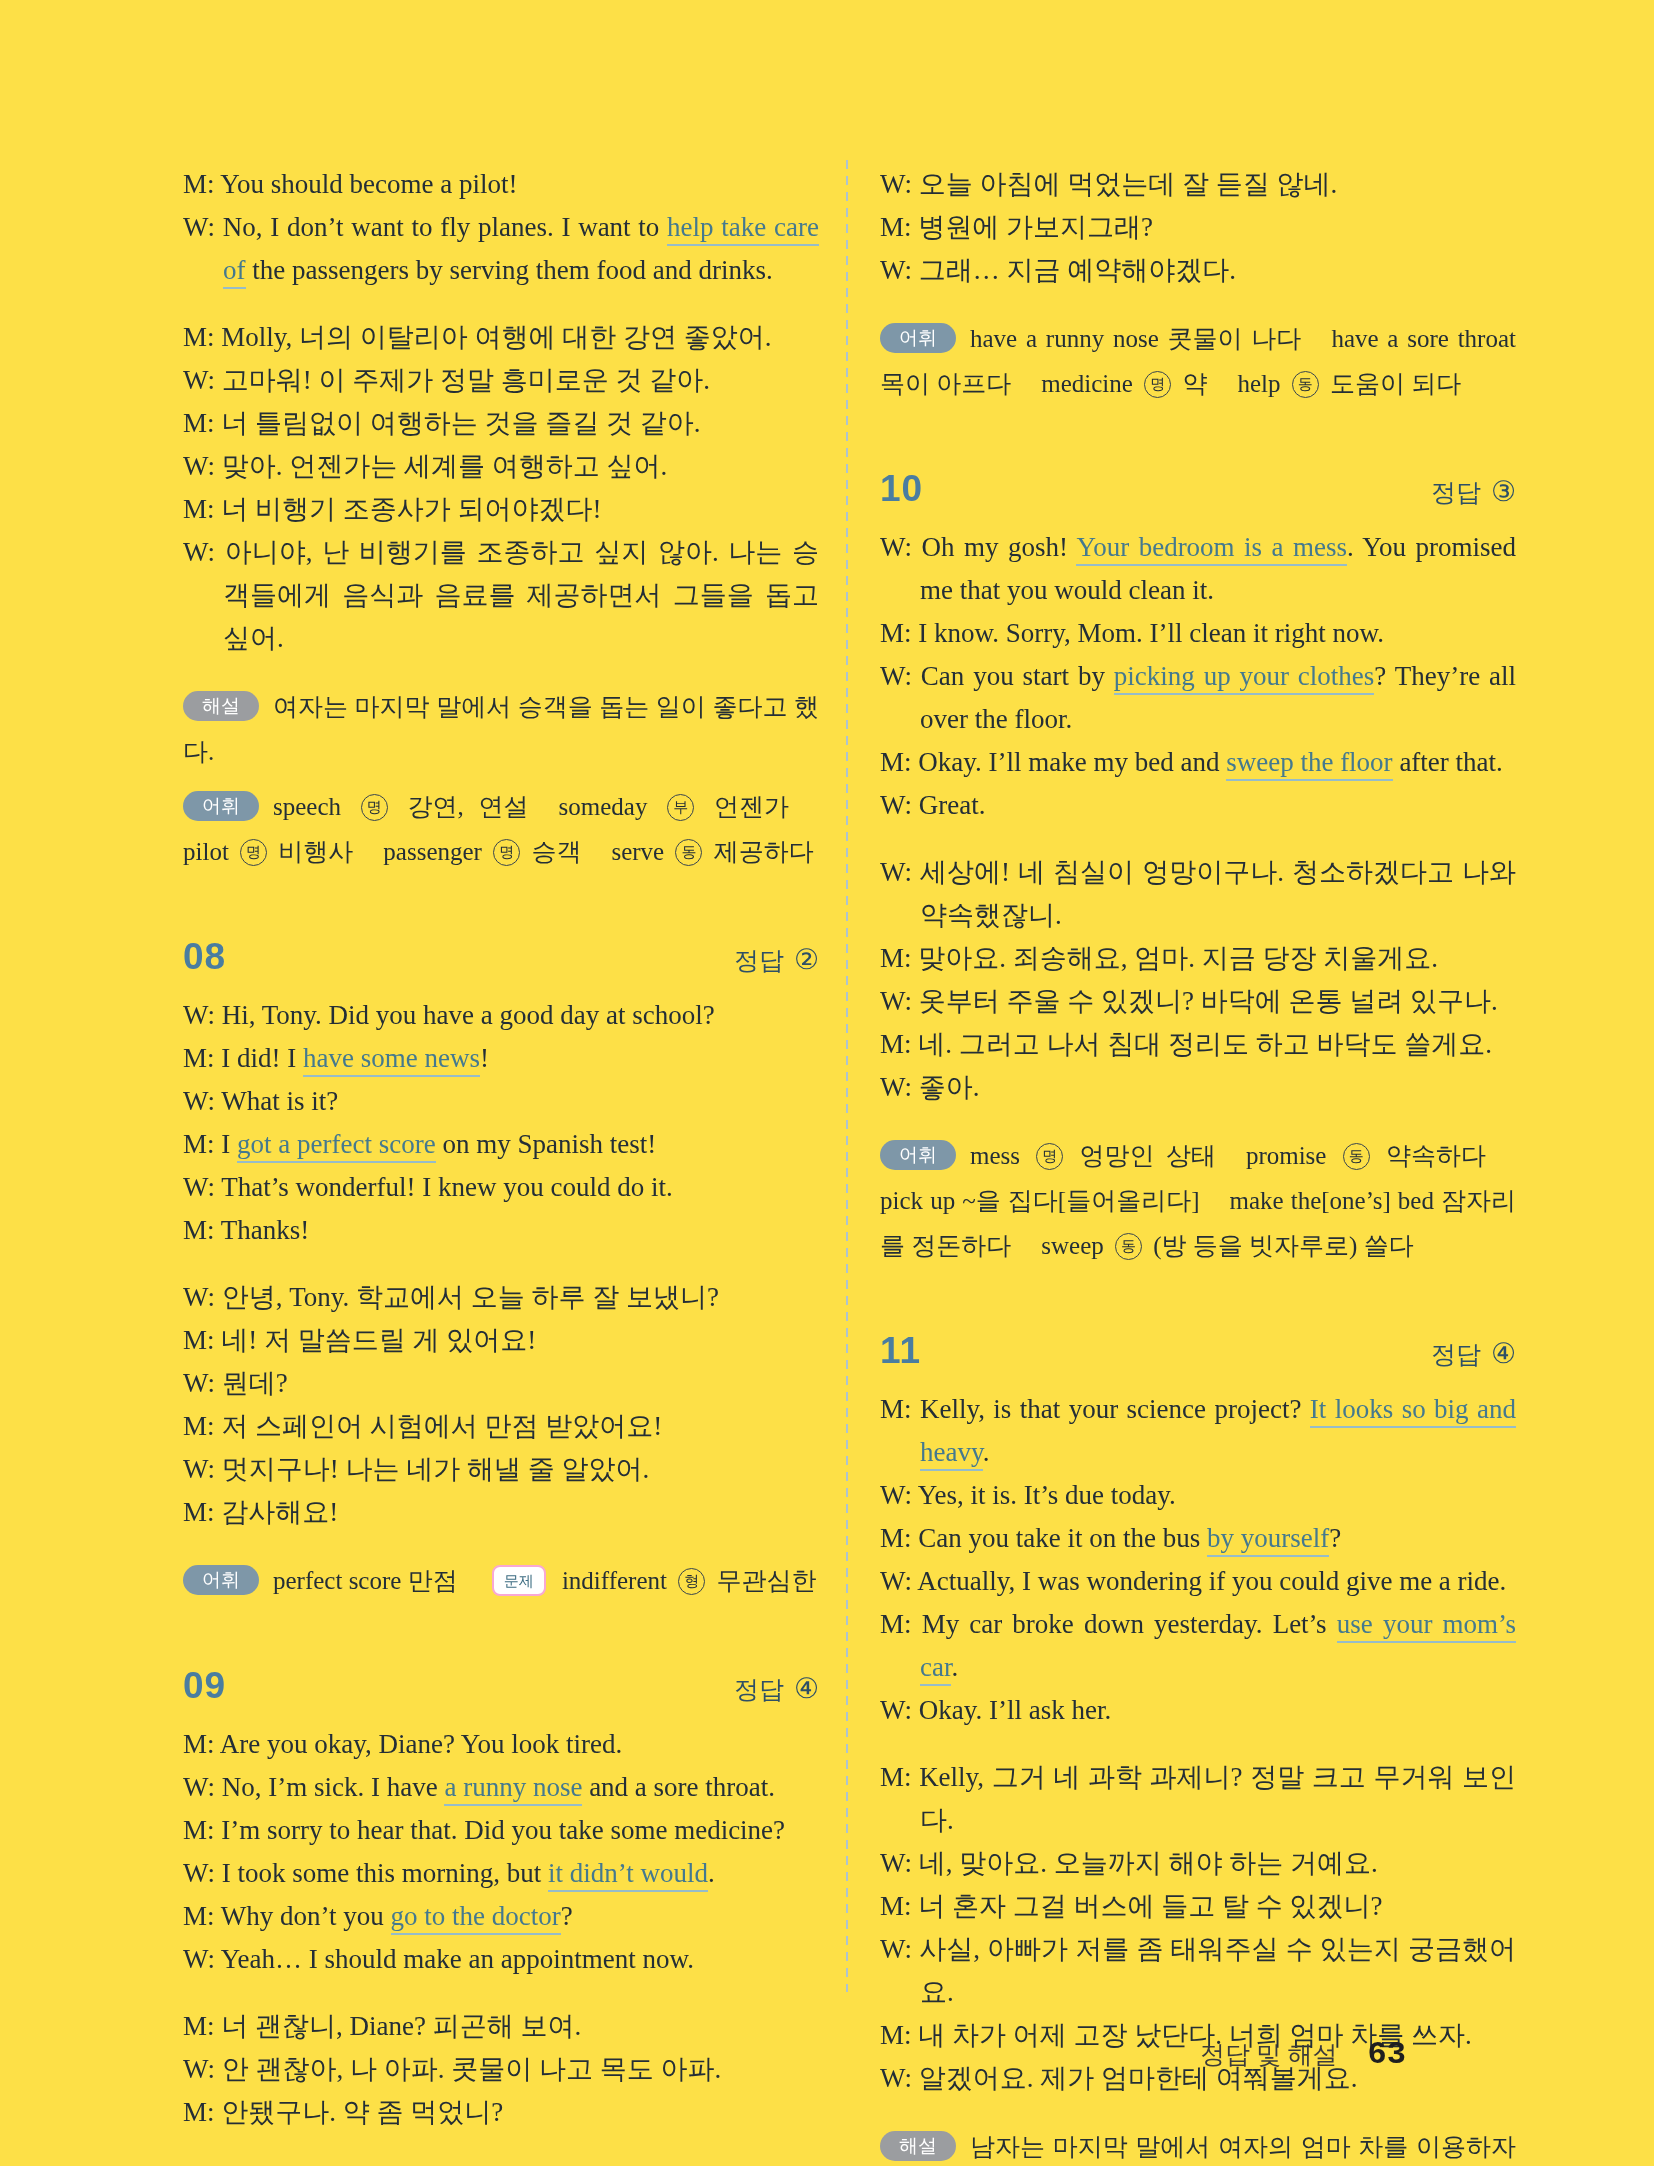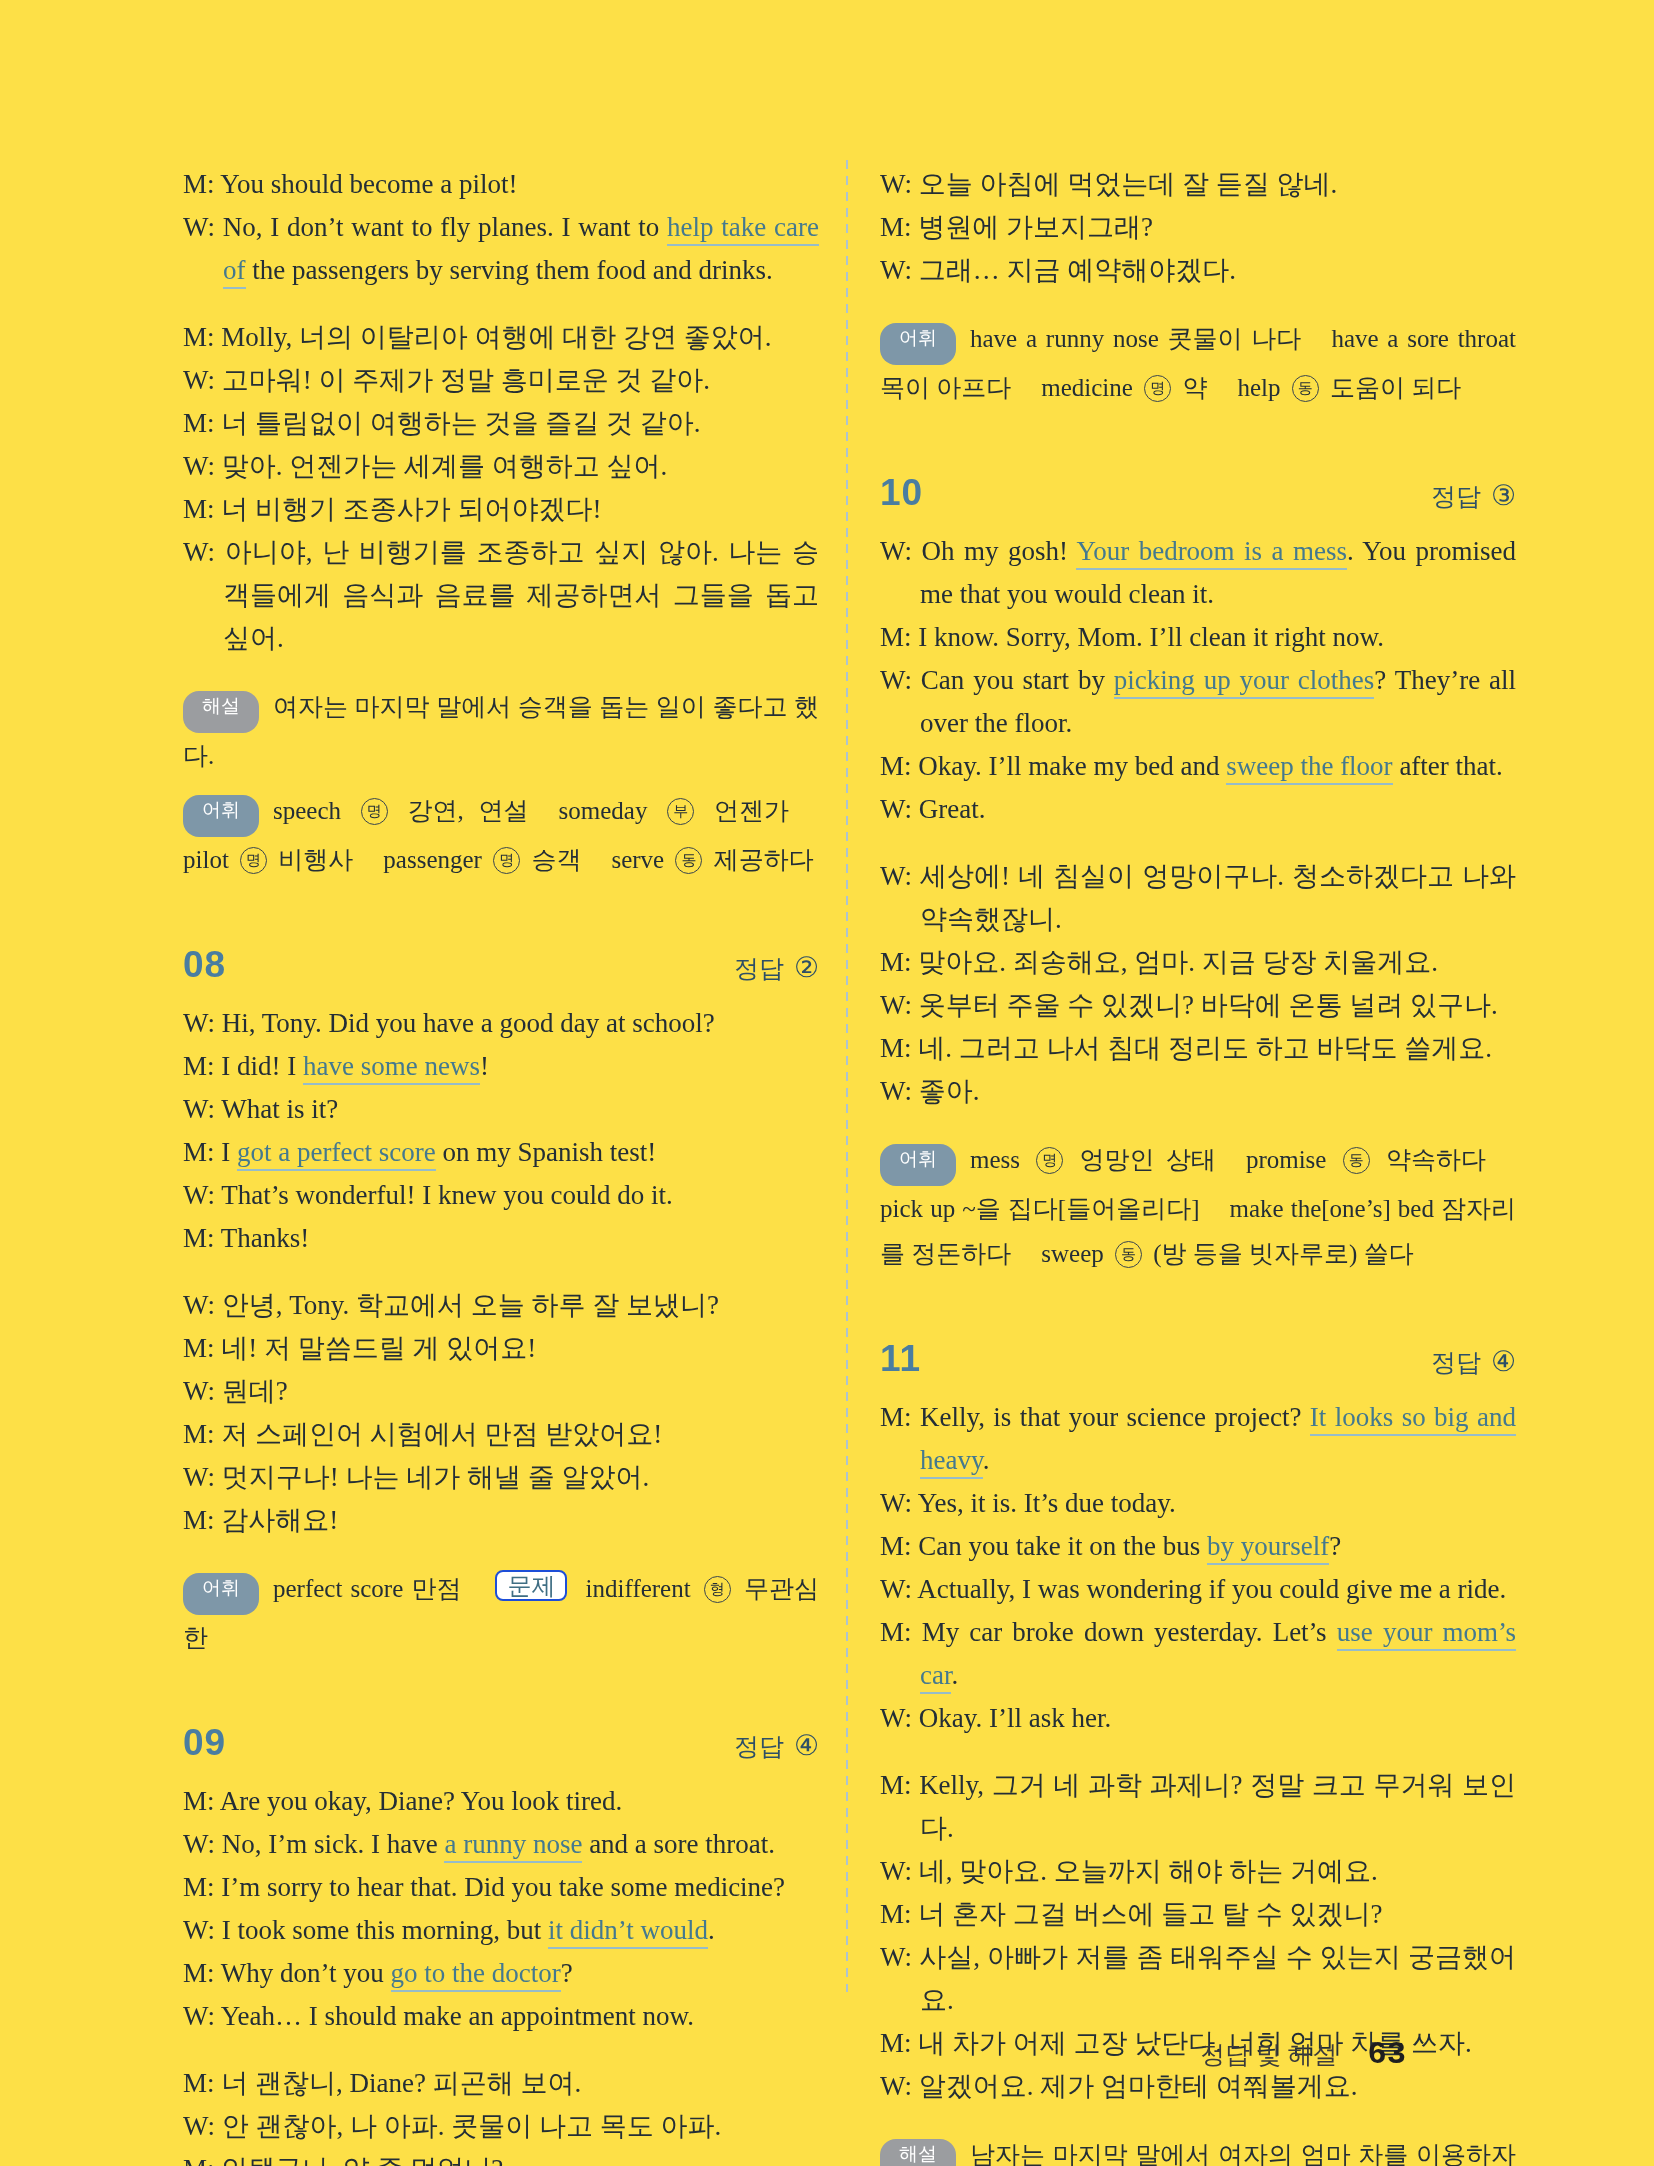--- a/index.html
+++ b/index.html
@@ -35,30 +35,30 @@
   }
   .sec-num {
     font-family:"Liberation Sans","DejaVu Sans",sans-serif; font-weight:bold;
     font-size:37px; color:#4a7da0; letter-spacing:1px;
   }
   .sec-ans { font-size:25px; color:#2e4f66; font-family:"Liberation Sans","DejaVu Sans",sans-serif; }
   .sec-ans .mark { font-size:28px; margin-left:10px; }
 
   .note { font-size:25px; line-height:45px; margin:4px 0 10px 0; text-align:justify; }
   .badge {
-    display:inline-block; min-width:52px; padding:0 12px; height:42px; line-height:30px;
+    display:inline-block; min-width:52px; padding:0 12px; height:30px; line-height:30px;
     border-radius:16px; color:#ffffff; font-size:19px; text-align:center;
     font-family:"Liberation Sans","DejaVu Sans",sans-serif; margin-right:14px; vertical-align:3px;
   }
   .badge-gray { background:#9b9da0; }
   .badge-blue { background:#7e97a8; }
   .badge-outline {
     display:inline-block; padding:0 10px; height:27px; line-height:27px;
-    border:2px solid #1d4ed8; border-radius:8px; color:#3f6e84; background:#fff;
-    font-size:24px; font-family:"Liberation Sans","DejaVu Sans",sans-serif;
+    border:2px solid #f9a8d4; border-radius:8px; color:#3f6e84; background:#fff;
+    font-size:15px; font-family:"Liberation Sans","DejaVu Sans",sans-serif;
     margin:0 10px 0 4px; vertical-align:3px;
   }
   .pos {
     display:inline-block; width:25px; height:25px; border:1.5px solid #39454e;
     border-radius:50%; font-size:15px; line-height:23px; text-align:center;
     vertical-align:3px; margin:0 5px; font-family:"Liberation Sans","DejaVu Sans",sans-serif;
     text-indent:0;
   }
   .sep { display:inline-block; width:30px; }
 

